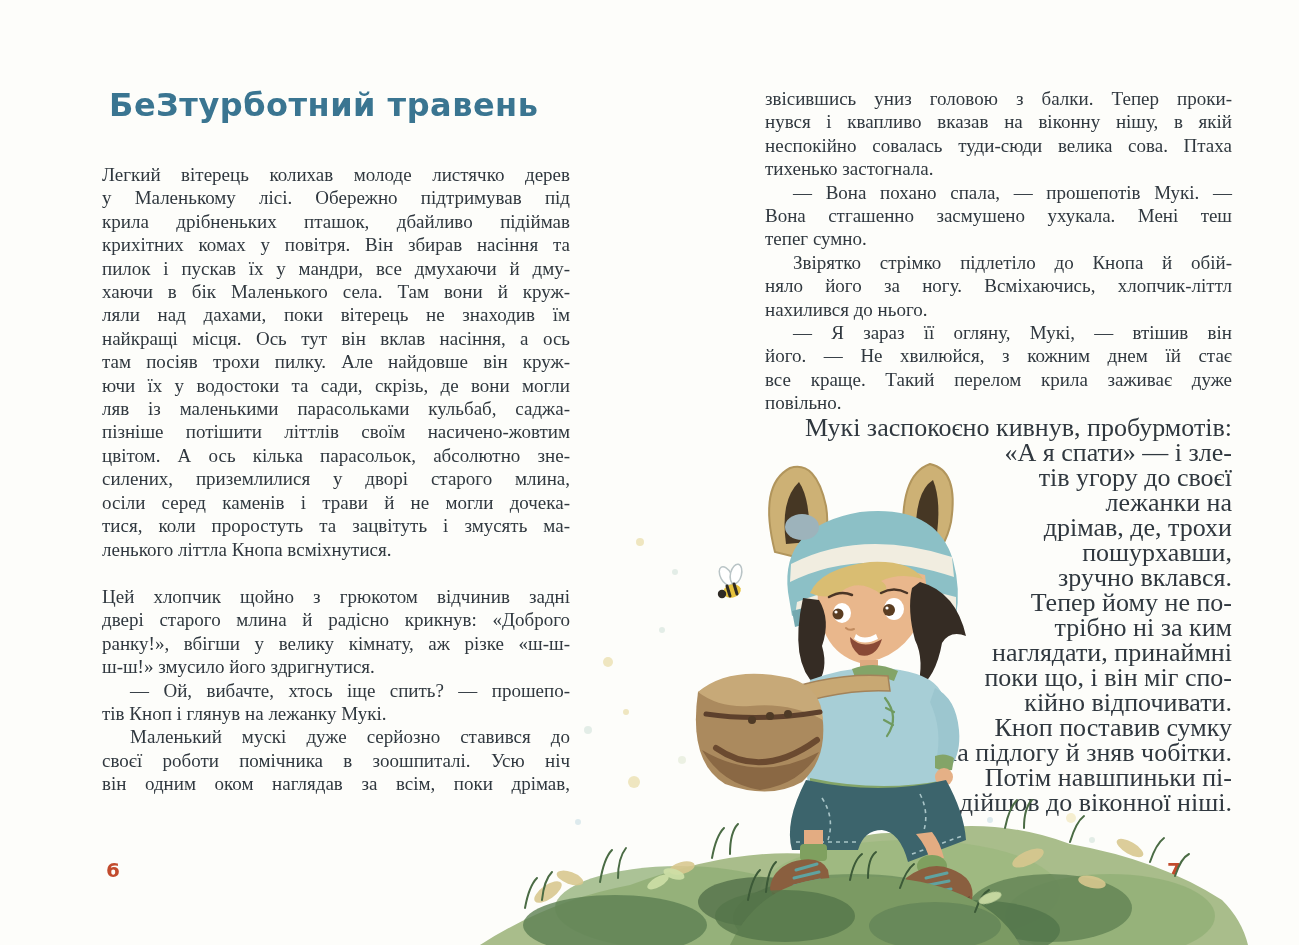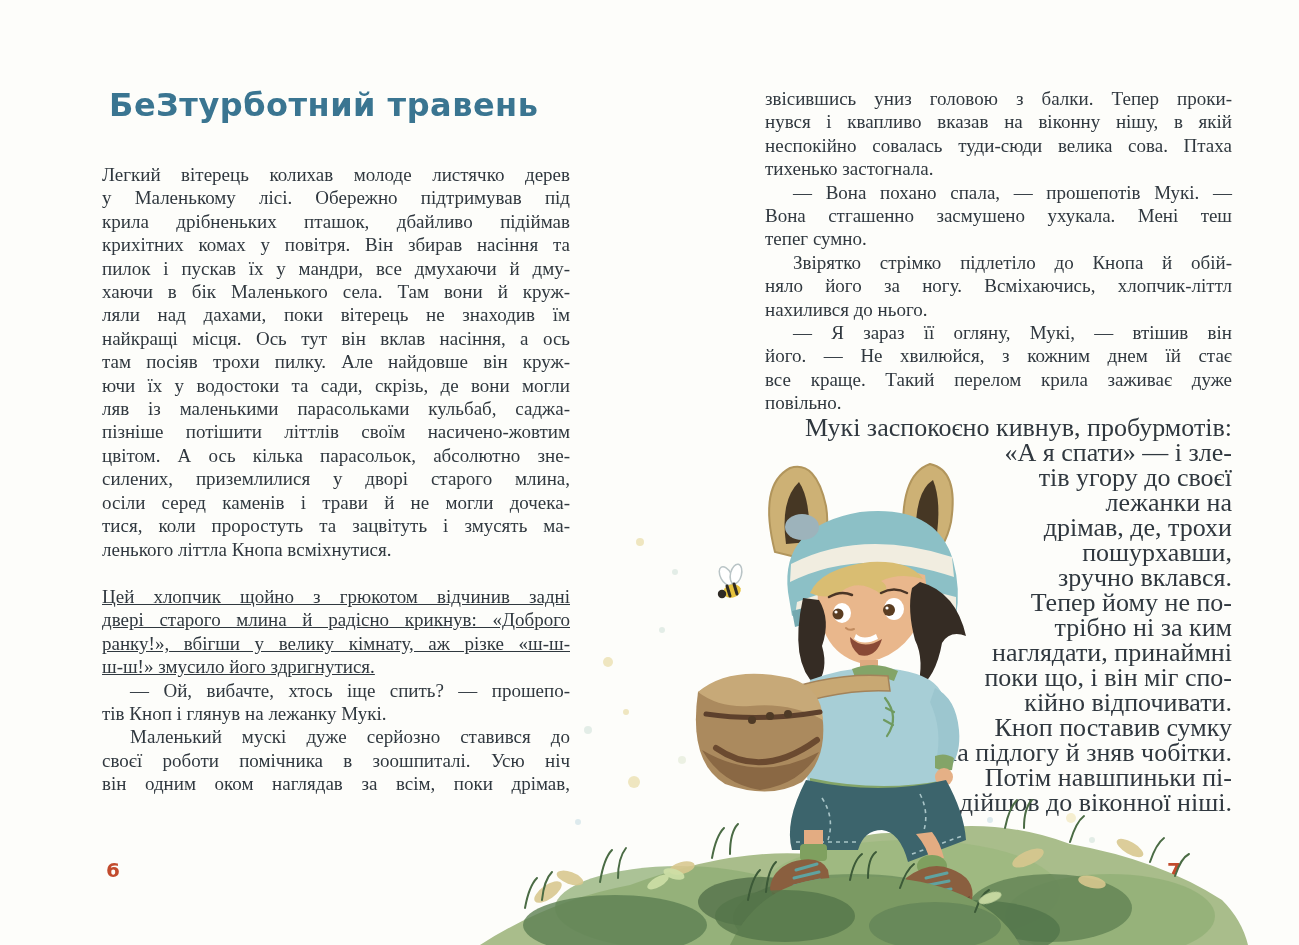--- a/index.html
+++ b/index.html
@@ -24,21 +24,21 @@
   .text-col{position:absolute;width:468px;}
   .text-col-left{left:102px;top:163px;}
   .text-col-right{left:740px;top:87px;width:467px;margin-left:25px;}
   .line{
     font-size:19px;line-height:23.4px;
     text-align:justify;text-align-last:justify;
     -moz-text-align-last:justify;
   }
   .line.last{text-align-last:left;-moz-text-align-last:left;}
   .para.indent .line:first-child{text-indent:28px;}
-  .para.gap{margin-top:24px;text-decoration:underline;}
+  .para.gap{margin-top:24px;}
   .wrap-col .wrap-line{
     font-size:26px;line-height:25px;text-align:right;
   }
   .page-num{
     position:absolute;top:858px;width:36px;
     font-family:"DejaVu Sans", sans-serif;font-weight:700;
     font-size:20px;color:var(--pagenum-color);
   }
   .page-num-left{left:106px;text-align:left;}
   .page-num-right{left:1156px;text-align:center;}

